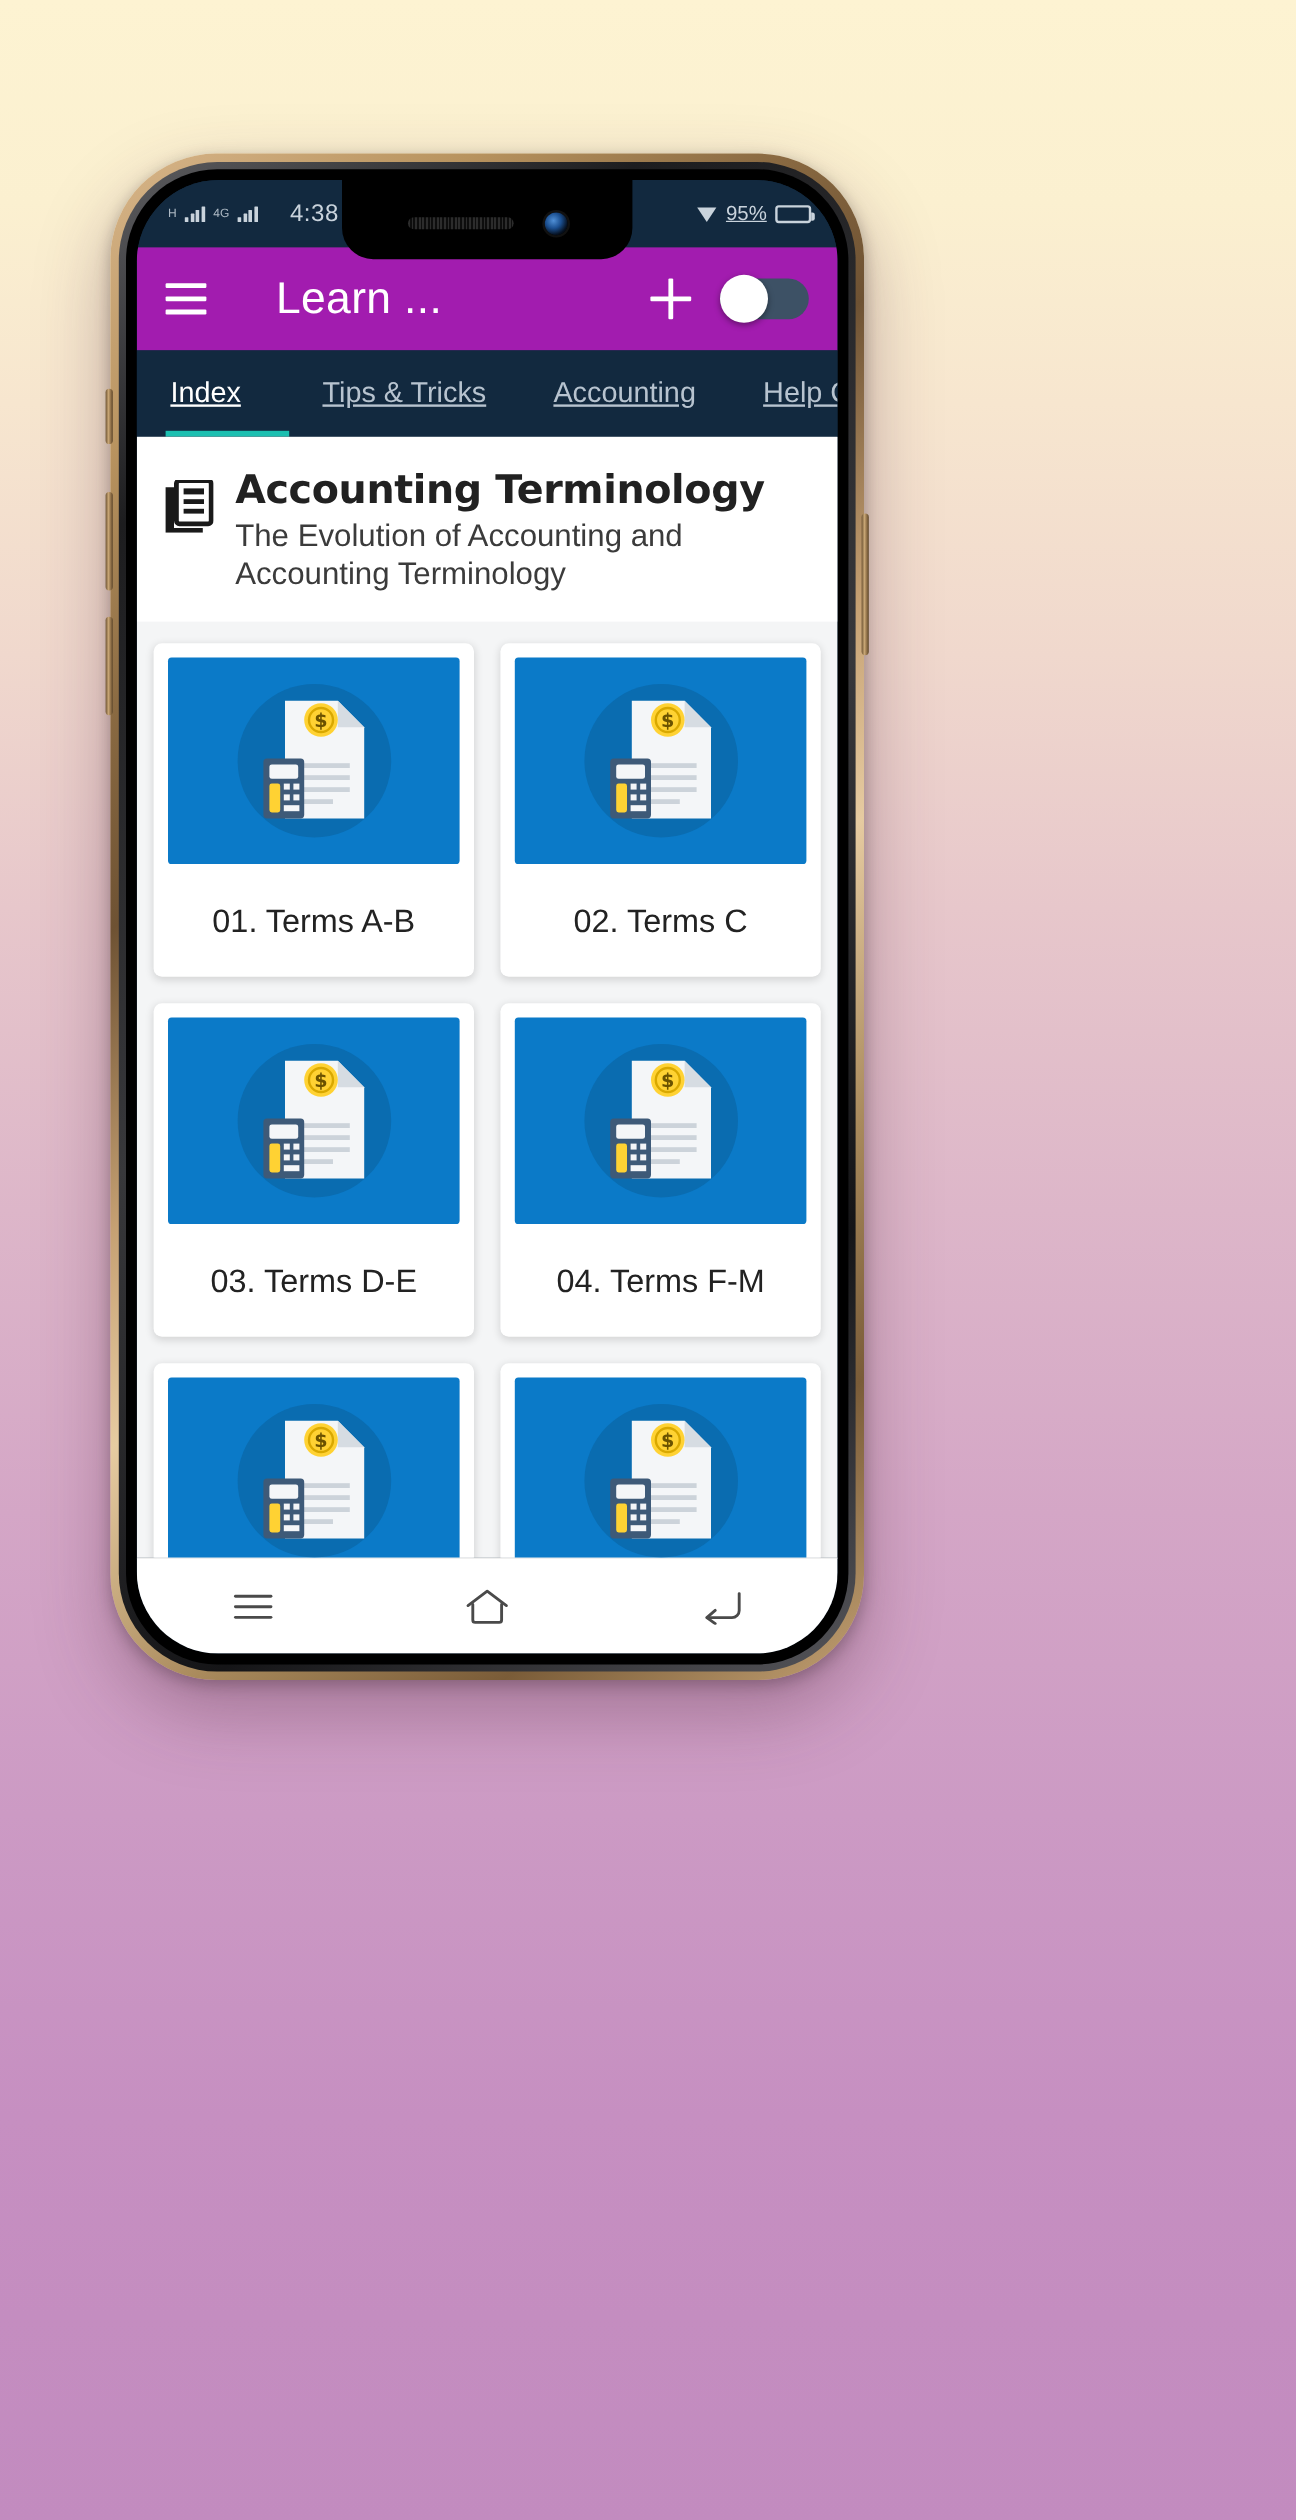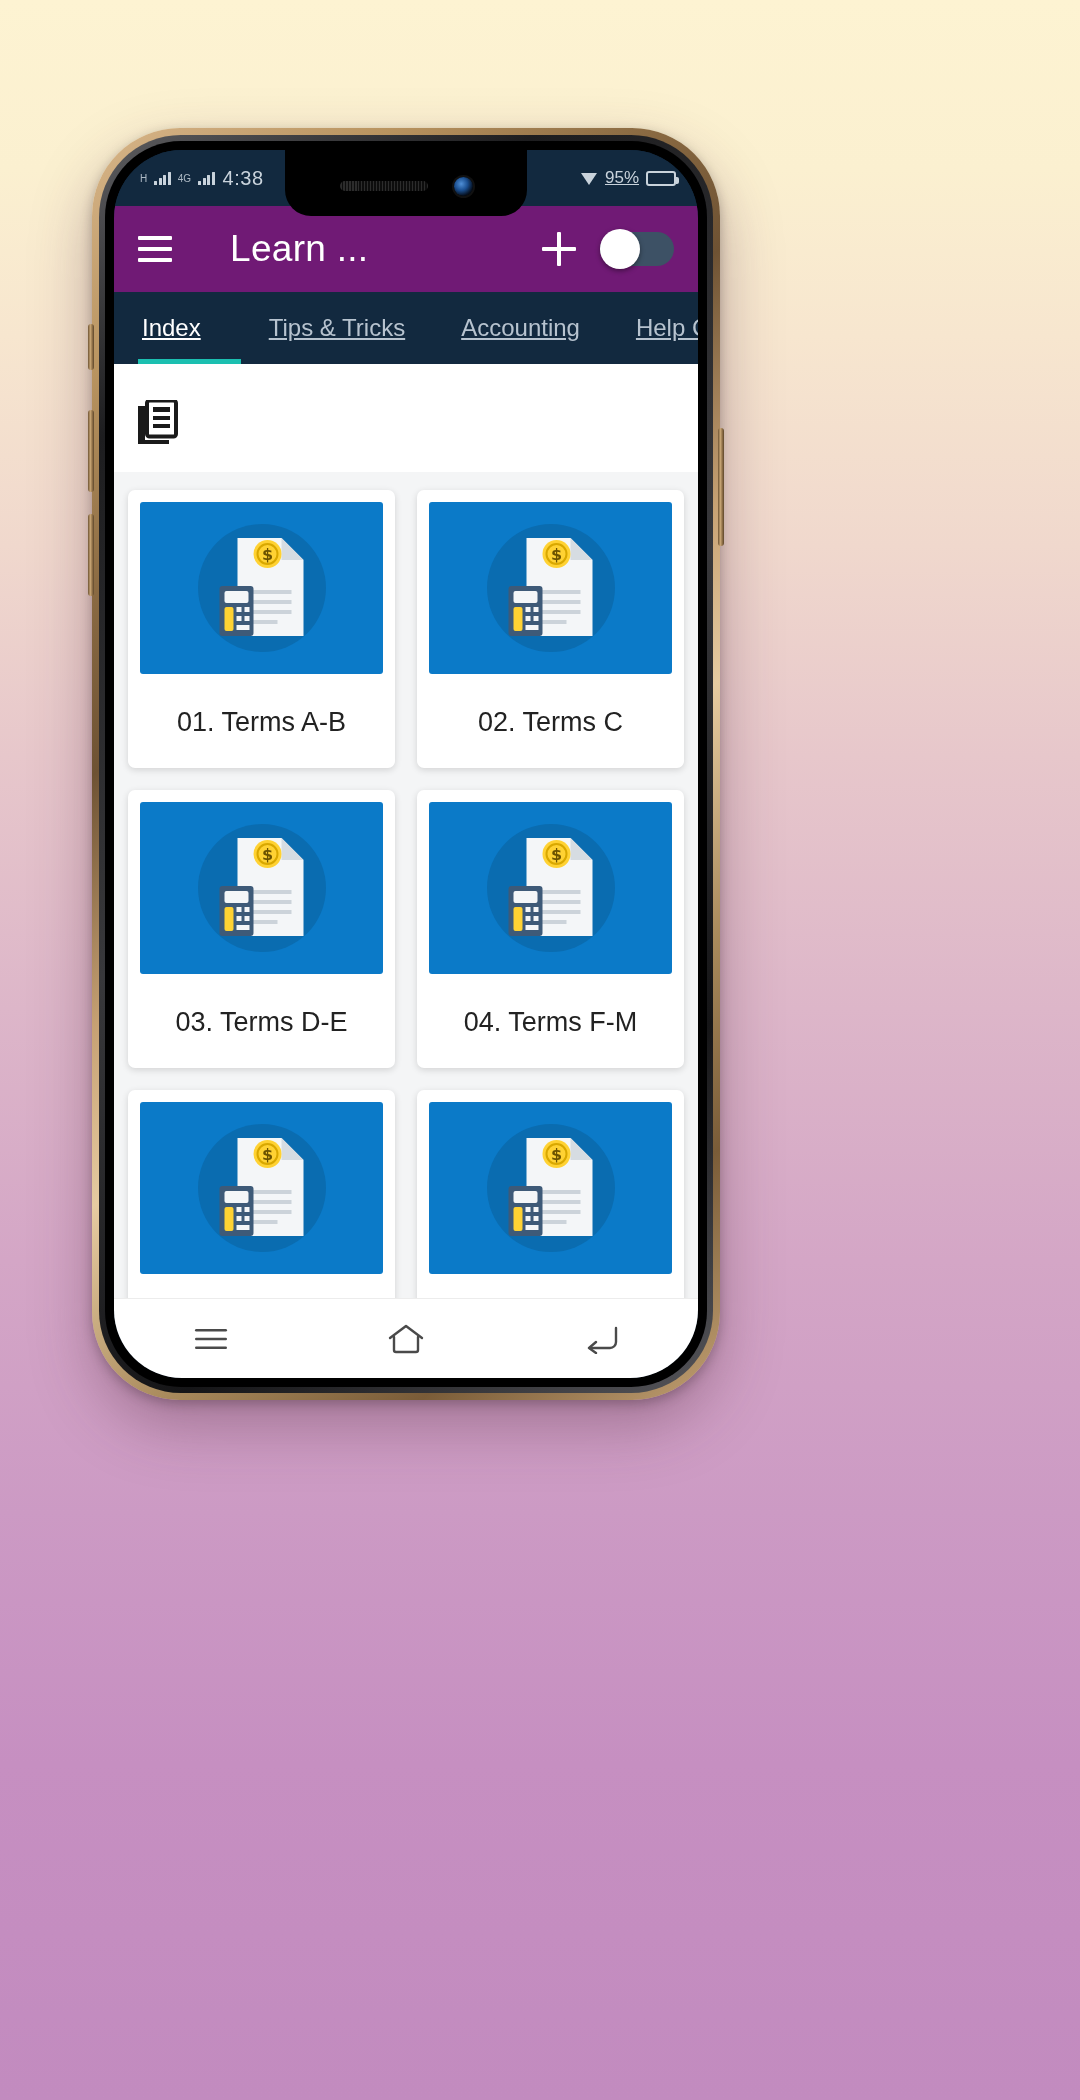--- a/index.html
+++ b/index.html
@@ -76,21 +76,21 @@
     position: relative;
     z-index: 3;
     flex: 0 0 auto;
   }
   .sb-left, .sb-right { display: flex; align-items: center; gap: 7px; }
   .sb-sup { font-size: 10px; vertical-align: super; opacity: .85; }
   .bars { display: inline-flex; align-items: flex-end; gap: 1.5px; height: 14px; }
   .bars i { display: block; width: 3px; background: #c9d3dc; border-radius: .5px; }
   .bars i:nth-child(1){height:4px} .bars i:nth-child(2){height:7px}
   .bars i:nth-child(3){height:10px} .bars i:nth-child(4){height:13px}
-  .clock { margin-left: 1px; font-size: 20px; letter-spacing: .5px; }
+  .clock { margin-left: 20px; font-size: 20px; letter-spacing: .5px; }
   .wifi {
     width: 17px; height: 13px; position: relative; display: inline-block;
   }
   .wifi::before {
     content:""; position:absolute; left:0; top:1px;
     border-left: 8.5px solid transparent; border-right: 8.5px solid transparent;
     border-top: 12px solid #c9d3dc;
   }
   .battery {
     width: 30px; height: 15px; border: 2px solid #c9d3dc;
@@ -119,21 +119,21 @@
   }
   #camera {
     width: 19px; height: 19px; border-radius: 50%;
     background: radial-gradient(circle at 38% 36%, #4f8fd6 0%, #1b4f90 38%, #06101f 70%, #000 100%);
     box-shadow: 0 0 0 2px #111;
     margin-top: 6px;
   }
 
   
   #appbar {
-    background: #701a75;
+    background: #a21caf;
     height: 86px;
     display: flex; align-items: center;
     padding: 0 24px;
     flex: 0 0 auto;
   }
   #hamburger { width: 34px; height: 26px; display:flex; flex-direction:column; justify-content:space-between; cursor:pointer; }
   #hamburger span { display:block; height:4px; background:#fff; border-radius:1px; }
   #app-title {
     color:#fff; font-size: 37px; font-weight: 400;
     margin-left: 58px; letter-spacing: .3px; white-space: nowrap;
@@ -342,20 +342,24 @@
 
           <div id="header-card">
             <div id="doc-icon">
               <svg width="42" height="44" viewBox="0 0 42 44" aria-hidden="true">
                 <path d="M2 6 h7 v34 h24 v4 H2 Z" fill="#1a1a1a"></path>
                 <rect x="11" y="0.5" width="29" height="36" rx="2.5" fill="none" stroke="#1a1a1a" stroke-width="4"></rect>
                 <rect x="17" y="7" width="17" height="5" fill="#1a1a1a"></rect>
                 <rect x="17" y="16" width="17" height="4" fill="#1a1a1a"></rect>
                 <rect x="17" y="24" width="17" height="4" fill="#1a1a1a"></rect>
               </svg>
+            </div>
+            <div id="header-text">
+              <div id="header-title">Accounting Terminology</div>
+              <div id="header-sub">The Evolution of Accounting and Accounting Terminology</div>
             </div>
           </div>
 
           <div id="grid">
 
             <div class="tile">
               <div class="tile-art">
                 <div class="art-circle"></div>
                 <svg width="100%" height="100%" viewBox="0 0 200 172" preserveAspectRatio="xMidYMid meet" style="position:absolute;left:0;top:0" aria-hidden="true">
                   <g transform="translate(58,36)">

